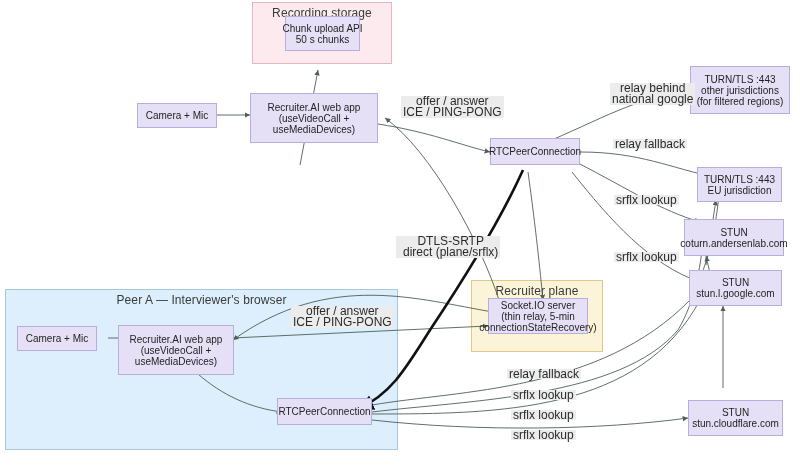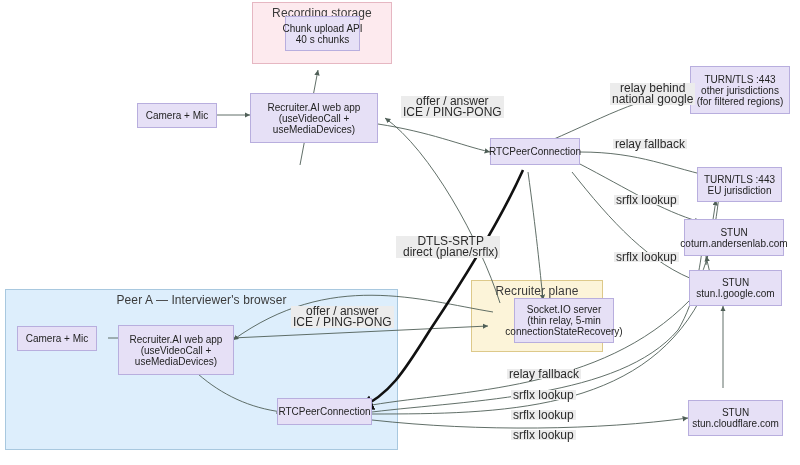--- a/index.html
+++ b/index.html
@@ -99,21 +99,21 @@
       <path d="M723,388 L723,306"></path>
     </g>
 
     <g fill="none" stroke="#111111" stroke-width="2.6" marker-end="url(#ahb)">
       <path d="M523,170 C505,210 470,270 430,330 C405,370 390,395 358,409"></path>
     </g>
   </svg>
 
   <div class="node" style="left:285px;top:16px;width:75px;height:35px;">
     <span>Chunk upload API</span>
-    <span>40 s chunks</span>
+    <span>50 s chunks</span>
   </div>
 
   <div class="node" style="left:137px;top:103px;width:80px;height:25px;">
     <span>Camera + Mic</span>
   </div>
 
   <div class="node" style="left:250px;top:93px;width:128px;height:50px;">
     <span>Recruiter.AI web app</span>
     <span>(useVideoCall +</span>
     <span>useMediaDevices)</span>
@@ -130,21 +130,21 @@
   <div class="node" style="left:118px;top:325px;width:116px;height:50px;">
     <span>Recruiter.AI web app</span>
     <span>(useVideoCall +</span>
     <span>useMediaDevices)</span>
   </div>
 
   <div class="node" style="left:277px;top:398px;width:95px;height:27px;">
     <span>RTCPeerConnection</span>
   </div>
 
-  <div class="node" style="left:488px;top:298px;width:100px;height:45px;margin-left:26px;">
+  <div class="node" style="left:488px;top:298px;width:100px;height:36px;">
     <span>Socket.IO server</span>
     <span>(thin relay, 5-min</span>
     <span>connectionStateRecovery)</span>
   </div>
 
   <div class="node" style="left:690px;top:66px;width:100px;height:48px;">
     <span>TURN/TLS :443</span>
     <span>other jurisdictions</span>
     <span>(for filtered regions)</span>
   </div>

